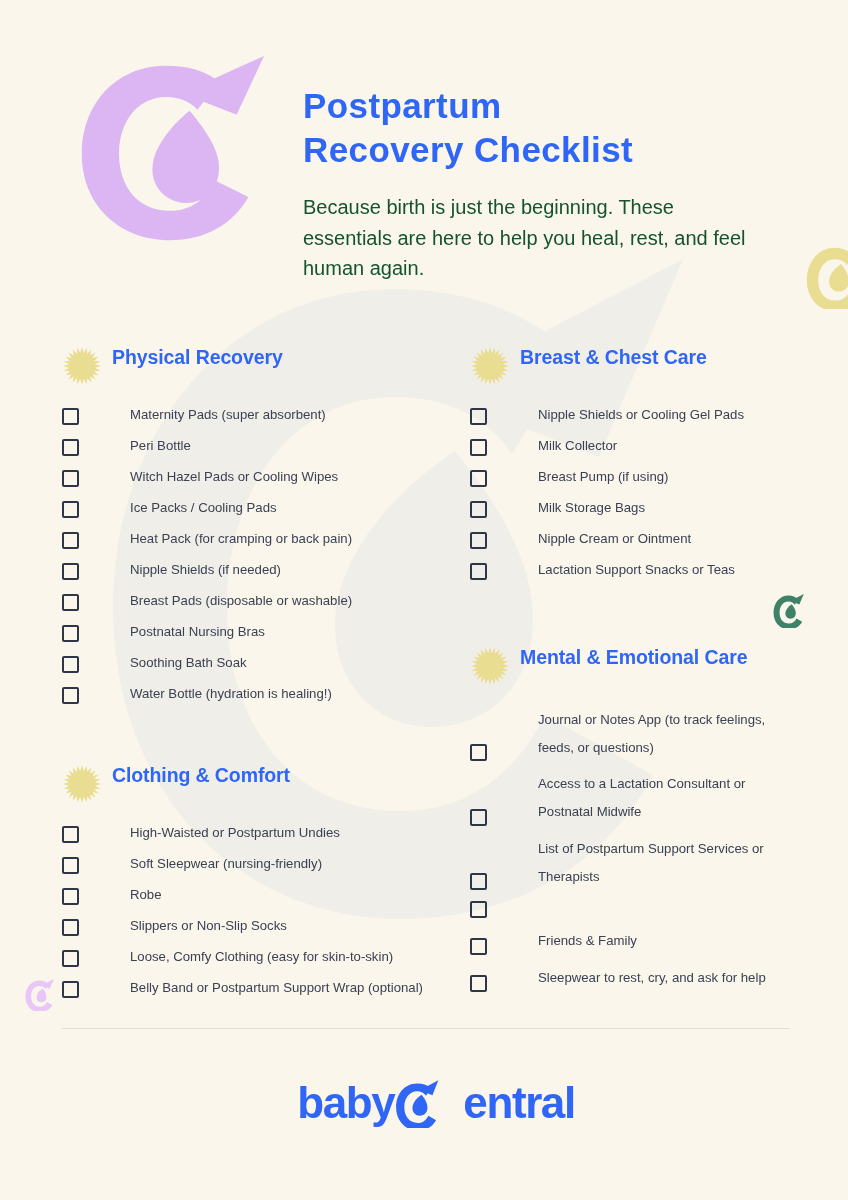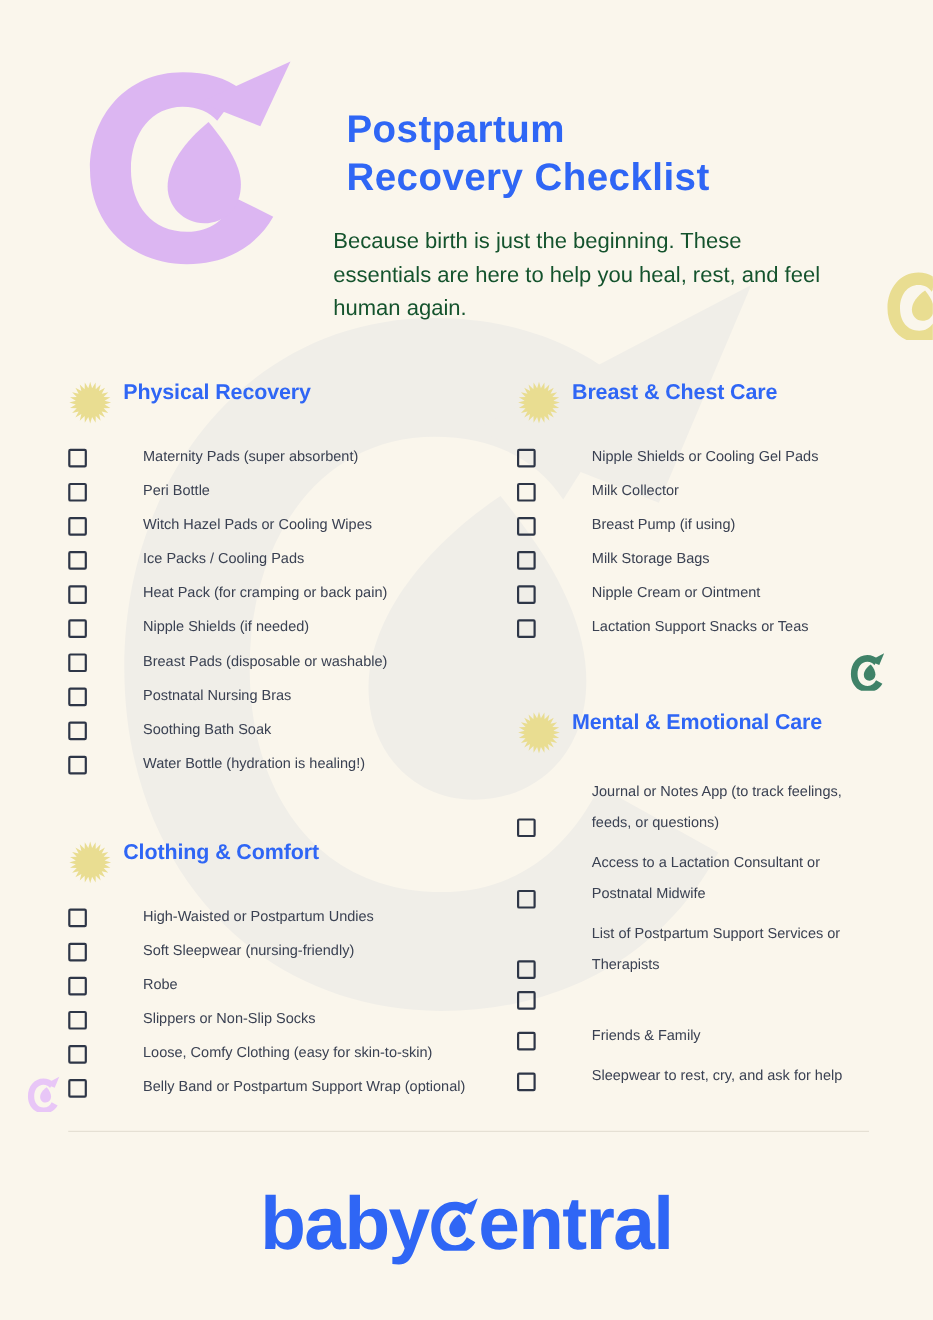--- a/index.html
+++ b/index.html
@@ -56,21 +56,21 @@
     left: 303px;
     top: 84px;
     width: 470px;
   }
   .title {
     color: #2f66f5;
     font-size: 35px;
     font-weight: bold;
     letter-spacing: 0.4px;
     line-height: 1.26;
-    margin: 12px;
+    margin: 0;
     font-stretch: semi-condensed;
   }
   .subtitle {
     color: #14532d;
     font-size: 20px;
     line-height: 1.52;
     margin: 20px 0 0 0;
     max-width: 452px;
   }
 
@@ -152,25 +152,26 @@
     left: 0;
     top: 1078px;
     width: 848px;
     display: flex;
     align-items: center;
     justify-content: center;
     z-index: 3;
   }
   .footer-word {
     color: #2f66f5;
-    font-size: 68px;
+    font-size: 44px;
     font-weight: bold;
     letter-spacing: -1.4px;
     line-height: 1;
     display: inline-block;
+    margin-left: 24px;
   }
   .footer-mark {
     width: 50px;
     height: 50px;
     display: inline-block;
     vertical-align: -9px;
     margin: 0 -3px 0 -2px;
   }
 </style>
 </head>

